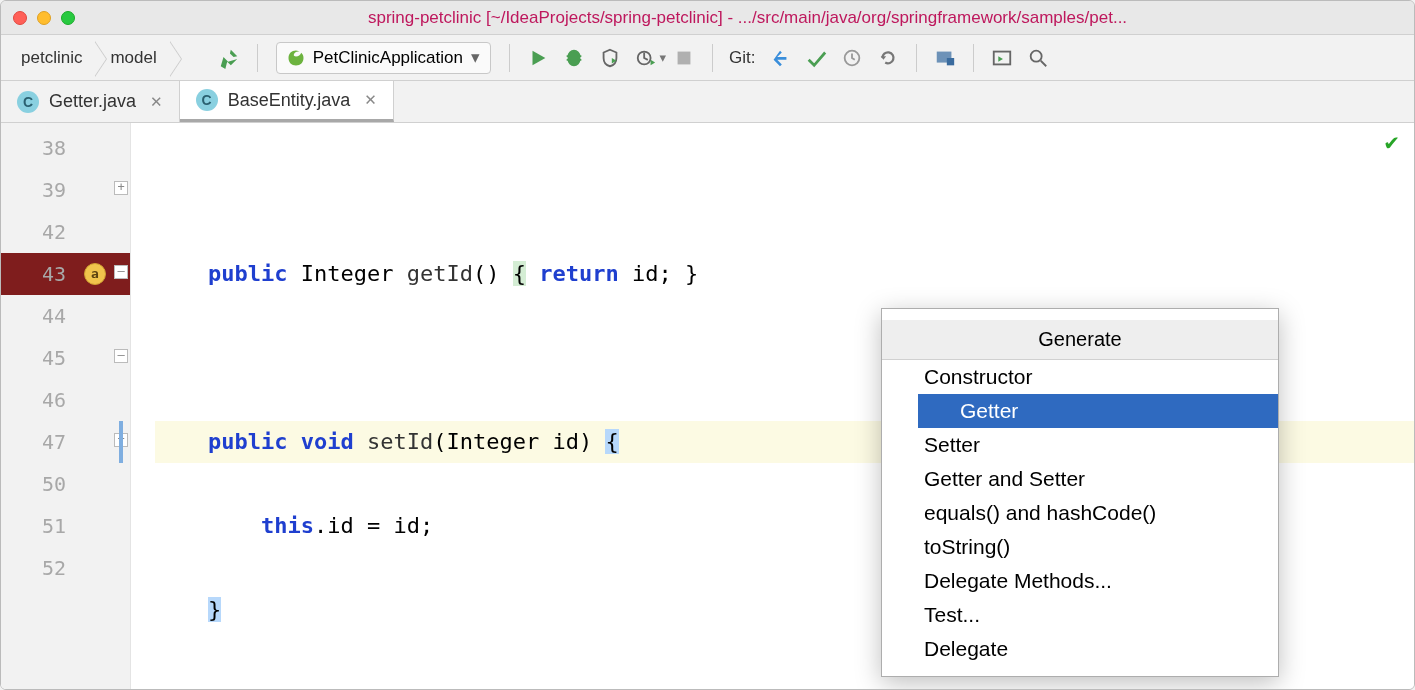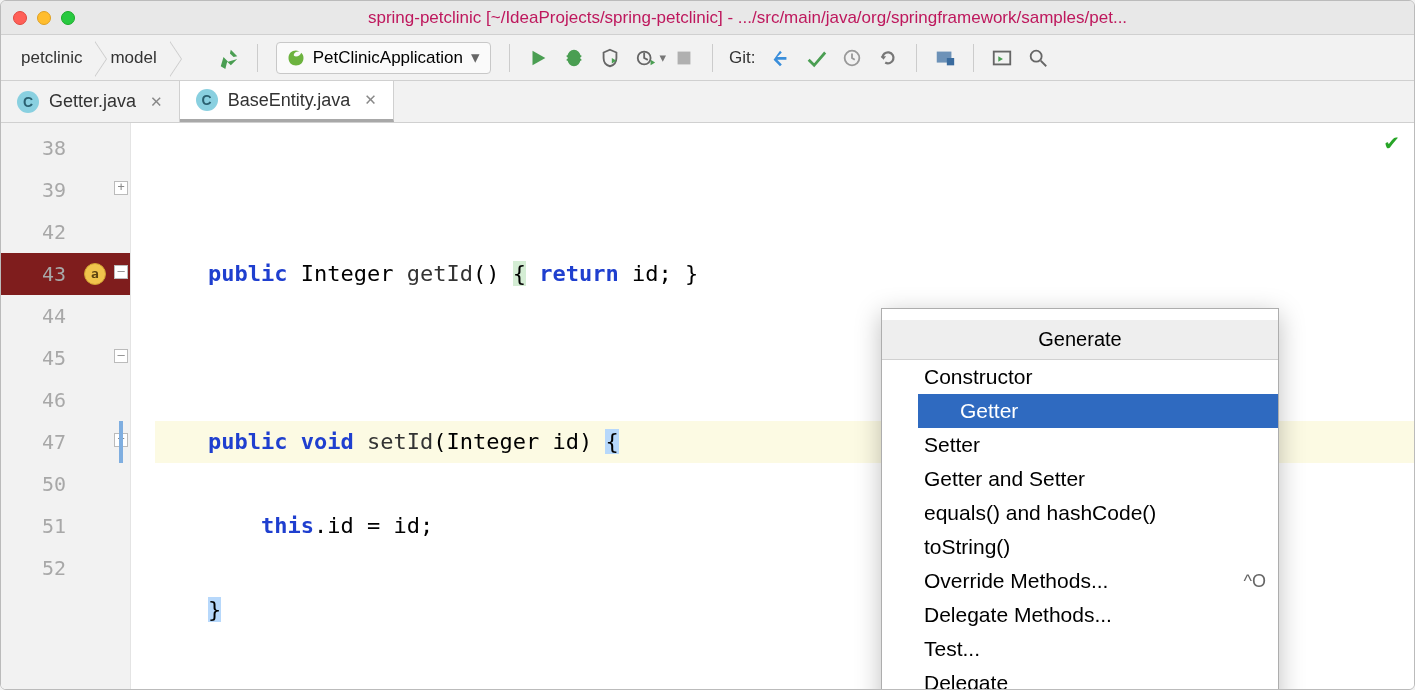--- a/index.html
+++ b/index.html
@@ -382,24 +382,20 @@
     <div class="popup-item">
         <span>Getter and Setter</span>
       </div>
     <div class="popup-item">
         <span>equals() and hashCode()</span>
       </div>
     <div class="popup-item">
         <span>toString()</span>
       </div>
     <div class="popup-item">
-        <span>Override Methods...</span>
-        <span class="shortcut">^O</span>
-      </div>
-    <div class="popup-item">
         <span>Delegate Methods...</span>
       </div>
     <div class="popup-item">
         <span>Test...</span>
       </div>
     <div class="popup-item">
         <span>Delegate</span>
       </div>
     <div class="popup-item"></div>
   </div>

